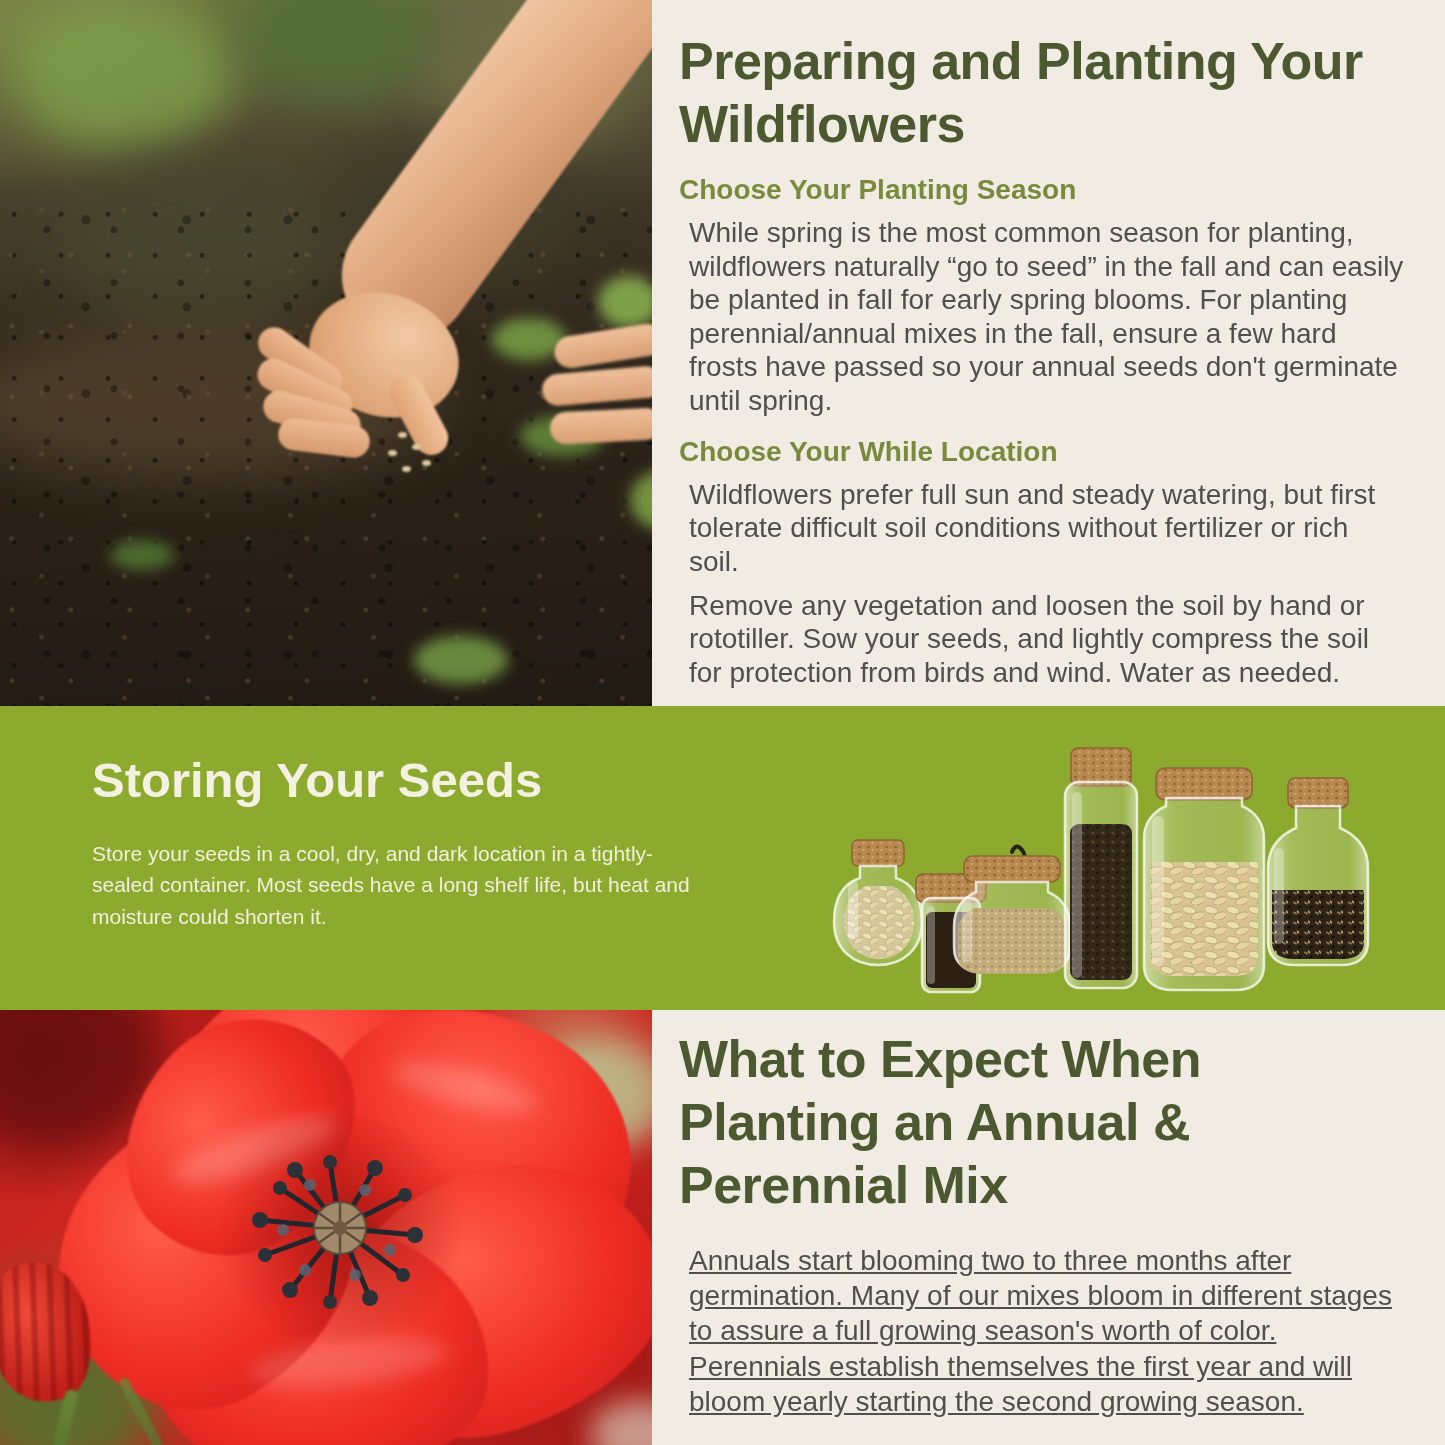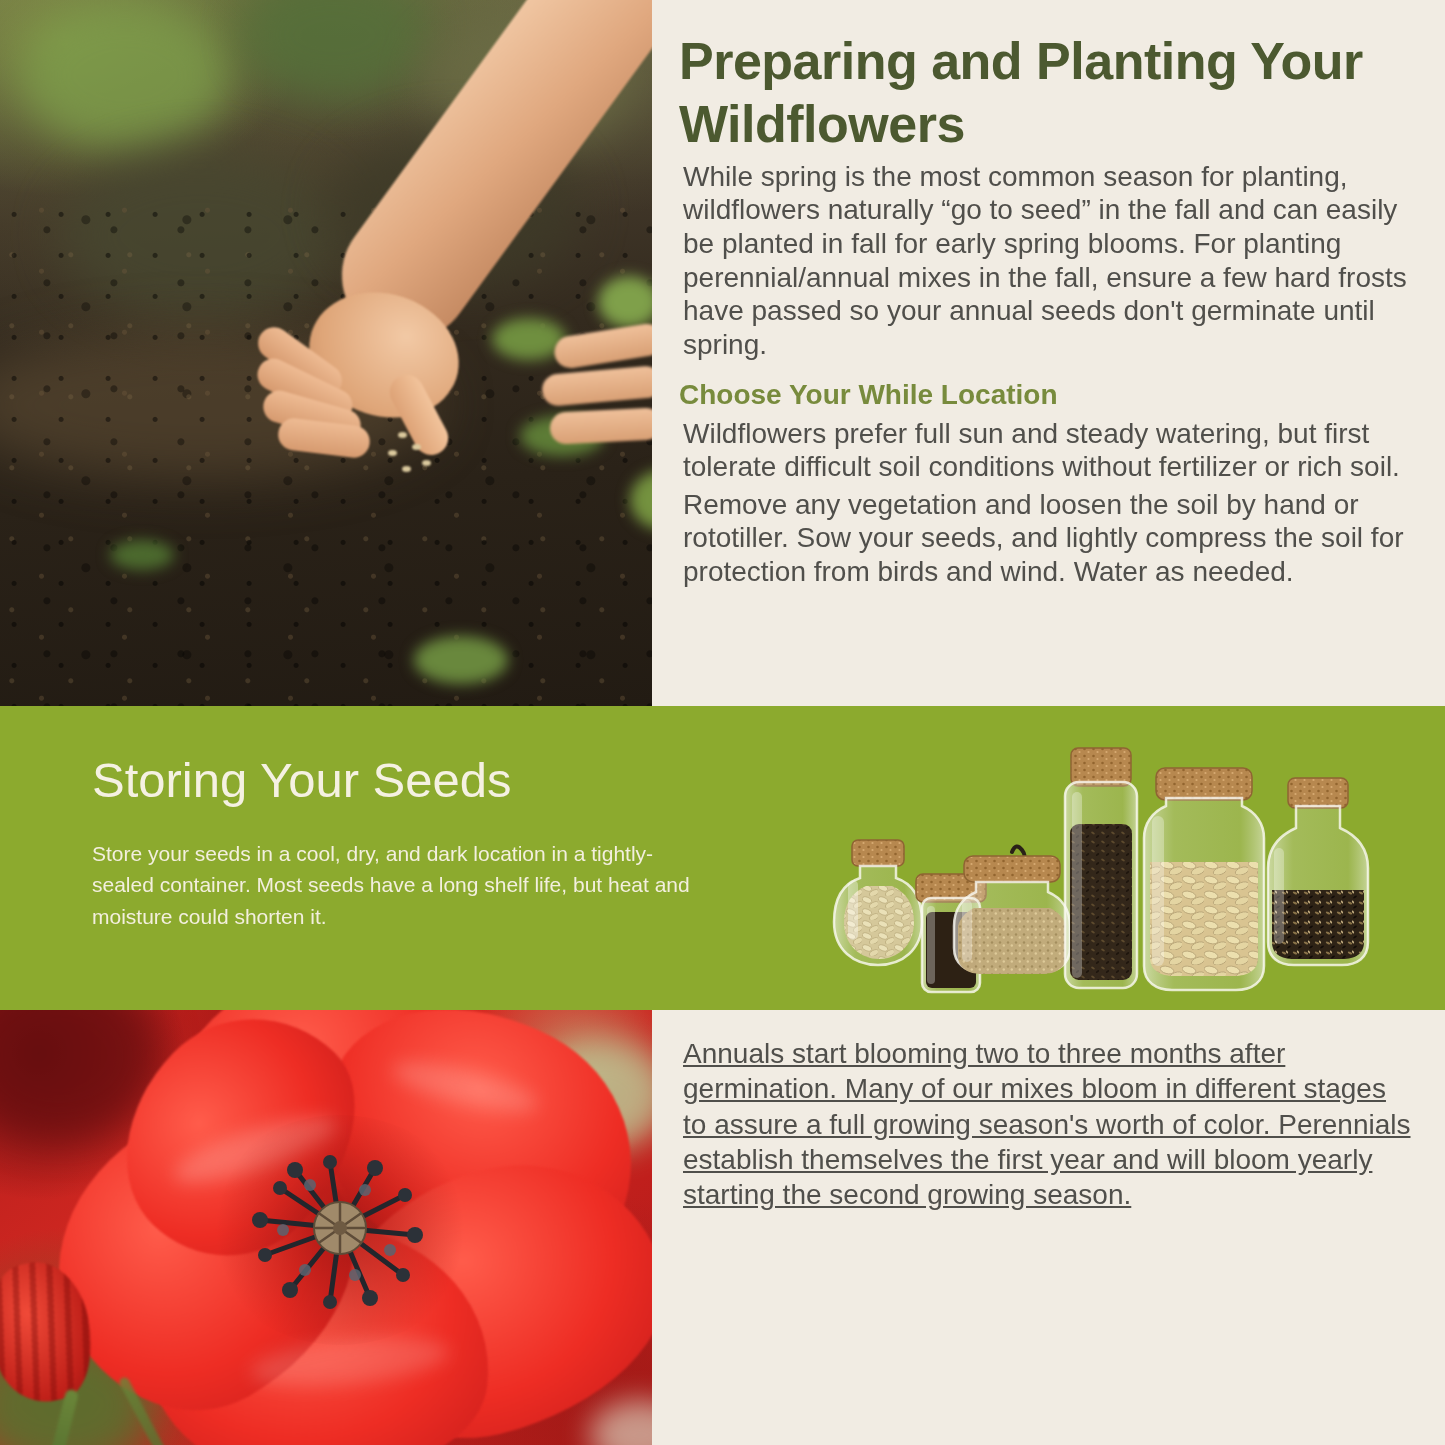--- a/index.html
+++ b/index.html
@@ -67,27 +67,27 @@
   .col-top{top:0;height:706px;overflow:hidden;}
   .col-bottom{top:1010px;height:435px;overflow:hidden;}
   h1.title,h2.title{
     margin:0;color:#4C5930;font-weight:700;font-size:52px;line-height:1.21;letter-spacing:-.5px;
   }
   .col-top h1.title{margin-top:30px;}
   .col-bottom h2.title{margin-top:18px;}
   .subhead{
     margin:18px 0 5px 0;color:#788B3D;font-weight:700;font-size:28px;line-height:1.15;
   }
-  .bodytext{margin:4px;font-size:28px;line-height:1.2;}
+  .bodytext{margin:10px;font-size:28px;line-height:1.2;}
   .col-bottom .bodytext{margin-top:26px;line-height:1.26;text-decoration:underline;}
 
   
   .band{position:absolute;left:0;top:706px;width:1445px;height:304px;background:#8CAA2E;overflow:hidden;}
   .band-text{position:absolute;left:92px;top:48px;width:620px;color:#F5F1E2;}
-  .band-title{margin:0;font-size:49px;font-weight:400;line-height:1.1;}
+  .band-title{margin:0;font-size:49px;font-weight:700;line-height:1.1;}
   .band-body{margin:30px 0 0 0;font-size:21px;line-height:1.5;color:#F3EFDE;}
   .jars{position:absolute;left:830px;top:34px;}
 
   
   .photo-poppy{
     left:0;top:1010px;width:652px;height:435px;
     background:
       radial-gradient(circle 210px at 6% 10%, rgba(64,8,10,.85), transparent 70%),
       radial-gradient(circle 180px at 38% 4%, rgba(150,18,16,.6), transparent 70%),
       radial-gradient(circle 150px at 88% 12%, rgba(190,200,142,.55), transparent 70%),
@@ -149,20 +149,21 @@
     <div class="hand2">
       <div class="finger g1"></div>
       <div class="finger g2"></div>
       <div class="finger g3"></div>
     </div>
   </div>
 
   <section class="col col-top">
     <h1 class="title">Preparing and Planting Your Wildflowers</h1>
 
+    <h3 class="subhead">Choose Your Planting Season</h3>
     <p class="bodytext">While spring is the most common season for planting, wildflowers naturally “go to seed” in the fall and can easily be planted in fall for early spring blooms. For planting perennial/annual mixes in the fall, ensure a few hard frosts have passed so your annual seeds don't germinate until spring.</p>
 
     <h3 class="subhead">Choose Your While Location</h3>
     <p class="bodytext">Wildflowers prefer full sun and steady watering, but first tolerate difficult soil conditions without fertilizer or rich soil.</p>
 
     <p class="bodytext">Remove any vegetation and loosen the soil by hand or rototiller. Sow your seeds, and lightly compress the soil for protection from birds and wind. Water as needed.</p>
   </section>
 
   <div class="band">
     <div class="band-text">
@@ -323,16 +324,17 @@
       </g>
       <circle cx="105" cy="88" r="7" fill="#6e5a42"></circle>
     </svg>
 
     <div class="bud"></div>
     <div class="stem" style="left:52px;top:378px;width:13px;height:120px;transform:rotate(14deg);"></div>
     <div class="stem" style="left:150px;top:360px;width:10px;height:140px;transform:rotate(-28deg);opacity:.8;"></div>
   </div>
 
   <section class="col col-bottom">
+    <h2 class="title">What to Expect When Planting an Annual &amp; Perennial Mix</h2>
     <p class="bodytext">Annuals start blooming two to three months after germination. Many of our mixes bloom in different stages to assure a full growing season's worth of color. Perennials establish themselves the first year and will bloom yearly starting the second growing season.</p>
   </section>
 
 </div>
 
 </body></html>

